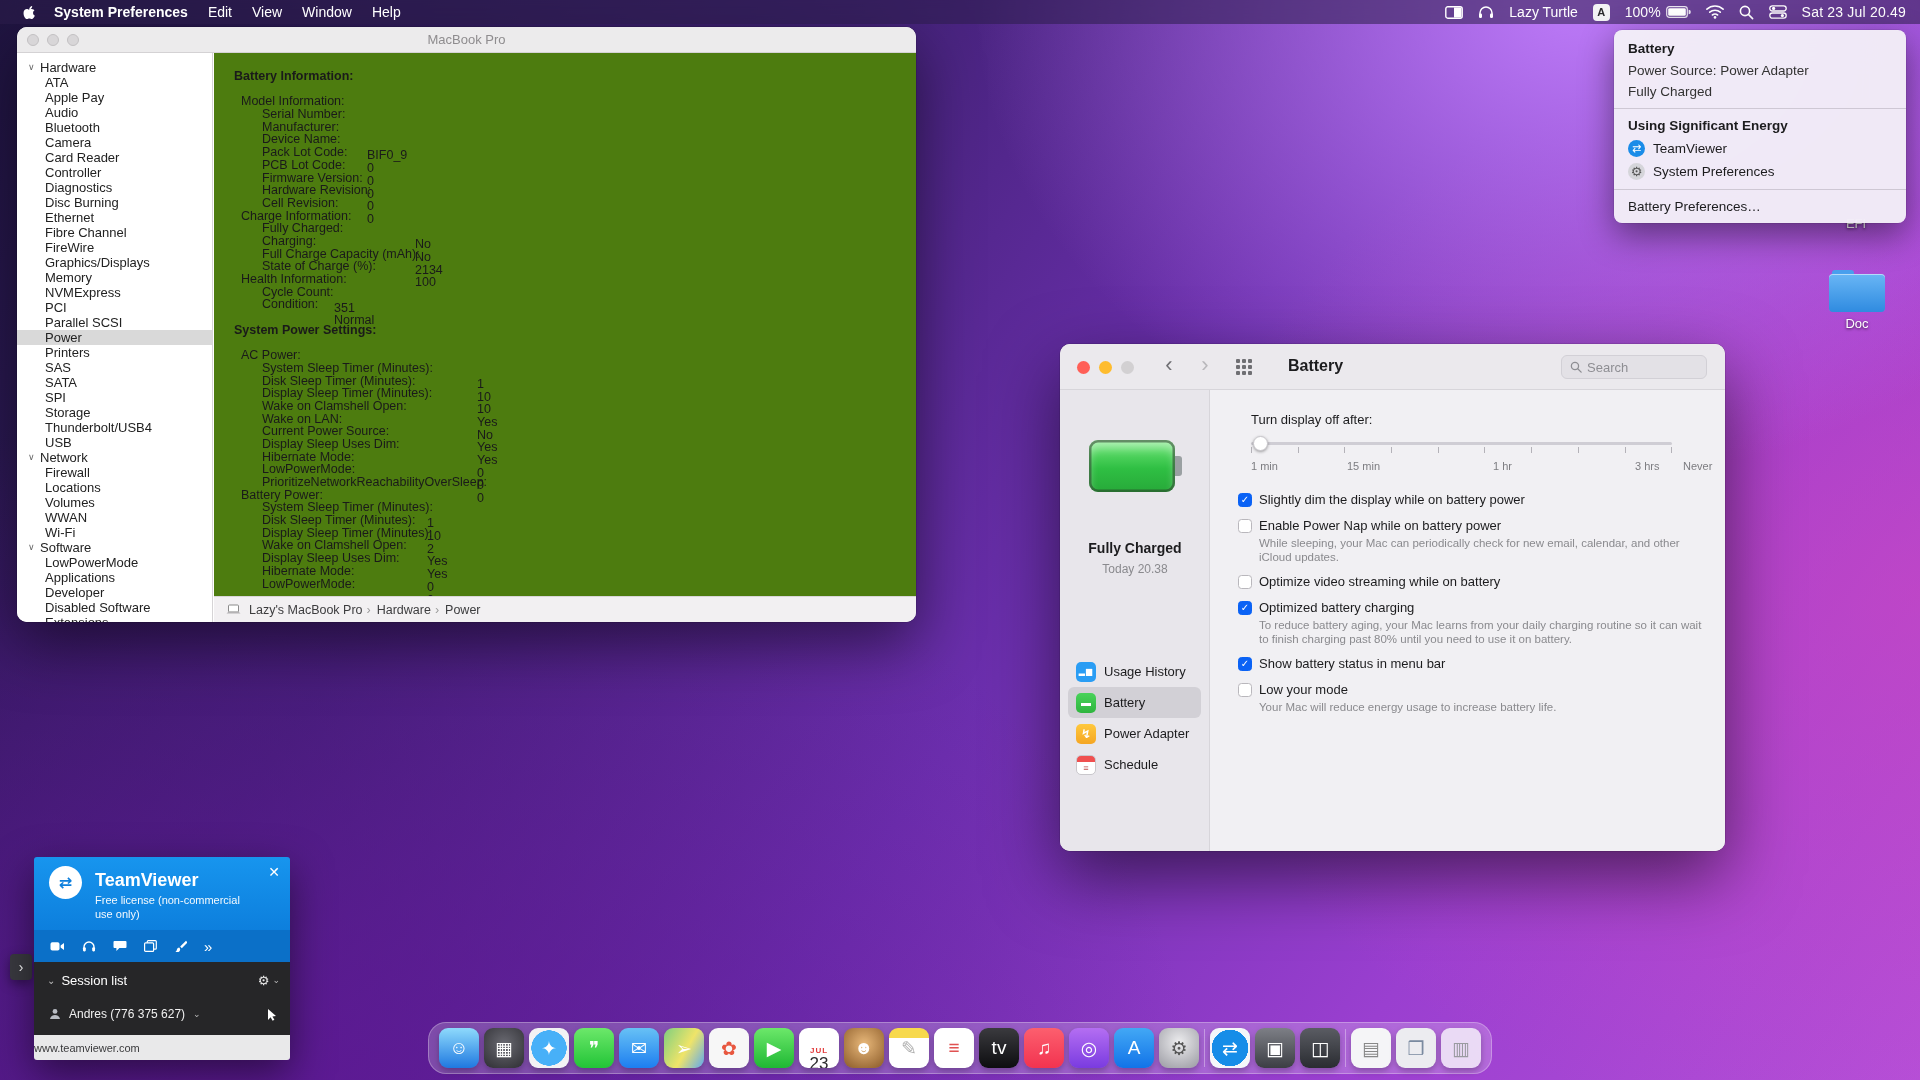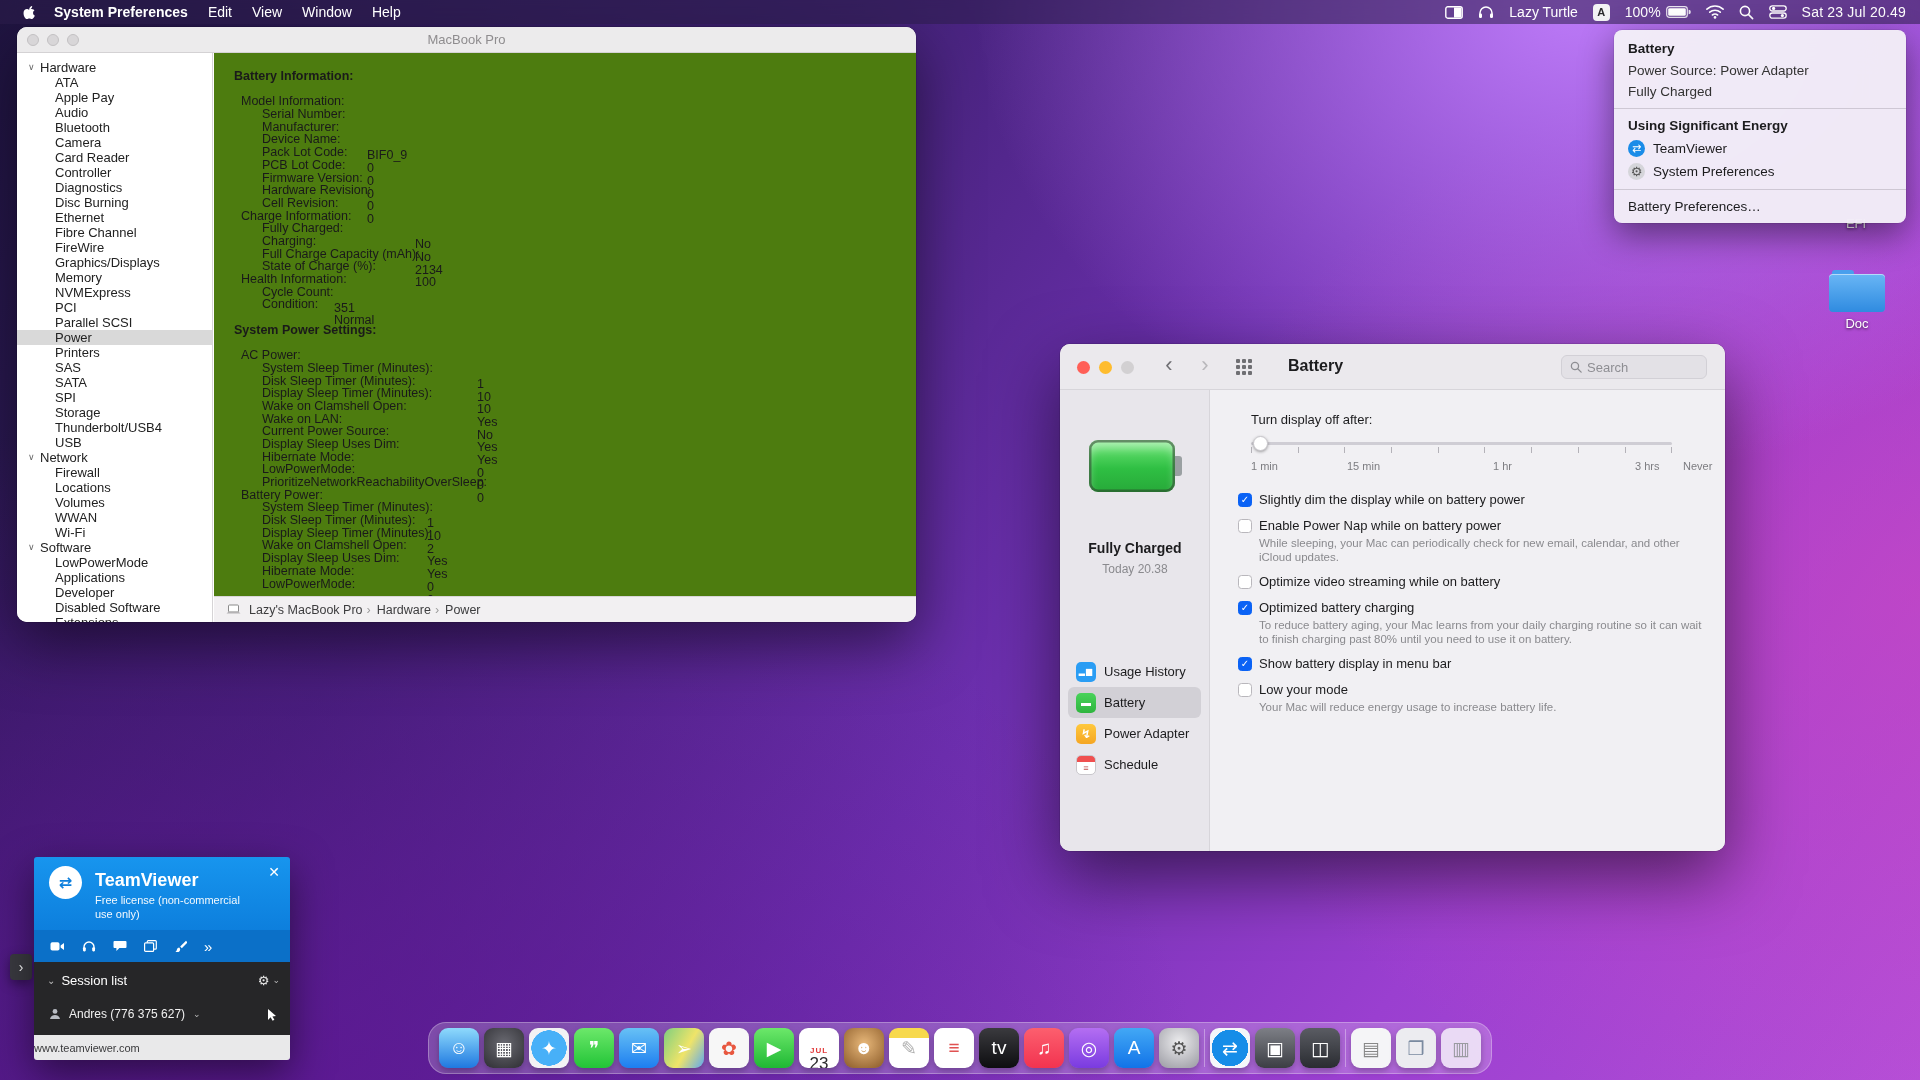--- a/index.html
+++ b/index.html
@@ -49,21 +49,21 @@
   .si-titlebar { position:absolute; top:0; left:0; right:0; height:26px; background:#ecebec;
     border-bottom:1px solid #d4d2d4; display:flex; align-items:center; justify-content:center; }
   .si-title { font-size:13px; color:#8e8c8e; }
   .si-lights { position:absolute; left:10px; top:7px; display:flex; gap:8px; }
   .si-lights span { width:12px; height:12px; border-radius:50%; background:#d8d6d8; border:.5px solid #c2c0c2; }
   .si-side { position:absolute; top:26px; left:0; bottom:0; width:196px; background:#fff;
     border-right:1px solid #d6d4d6; overflow:hidden; padding-top:7px; font-size:13px; color:#222; }
   .si-row { height:15px; line-height:15px; display:flex; align-items:center; white-space:nowrap; }
   .si-row .caret { width:10px; margin-left:11px; font-size:9px; color:#666; }
   .si-row .lbl { margin-left:0; }
-  .si-row:not(.hdr) .lbl { margin-left:38px; }
+  .si-row:not(.hdr) .lbl { margin-left:28px; }
   .si-row.hdr .lbl { margin-left:2px; }
   .si-row.sel { background:#d9d9d9; }
   .si-content { position:absolute; top:26px; left:197px; right:0; bottom:26px; background:#4d7c0f;
     overflow:hidden; padding-top:17px; font-size:12.5px; color:#1a1a1a; }
   .ci-row { position:relative; height:12.7px; line-height:12.7px; white-space:nowrap; }
   .ci-row.b .lab { font-weight:bold; }
   .ci-row.i0 .lab { padding-left:20px; }
   .ci-row.i1 .lab { padding-left:27px; }
   .ci-row.i2 .lab { padding-left:48px; }
   .ci-row .val { position:absolute; top:16px; }
@@ -661,21 +661,21 @@
               </span>
               <span class="opt-label">Optimized battery charging</span>
             </div>
             <div class="opt-desc">To reduce battery aging, your Mac learns from your daily charging routine so it can wait to finish charging past 80% until you need to use it on battery.</div>
           </div>
           <div class="opt">
             <div class="opt-top">
               <span class="cb on">
                 <span class="tick">✓</span>
               </span>
-              <span class="opt-label">Show battery display in menu bar</span>
+              <span class="opt-label">Show battery status in menu bar</span>
             </div>
 
           </div>
           <div class="opt">
             <div class="opt-top">
               <span class="cb">
                 
               </span>
               <span class="opt-label">Low your mode</span>
             </div>

